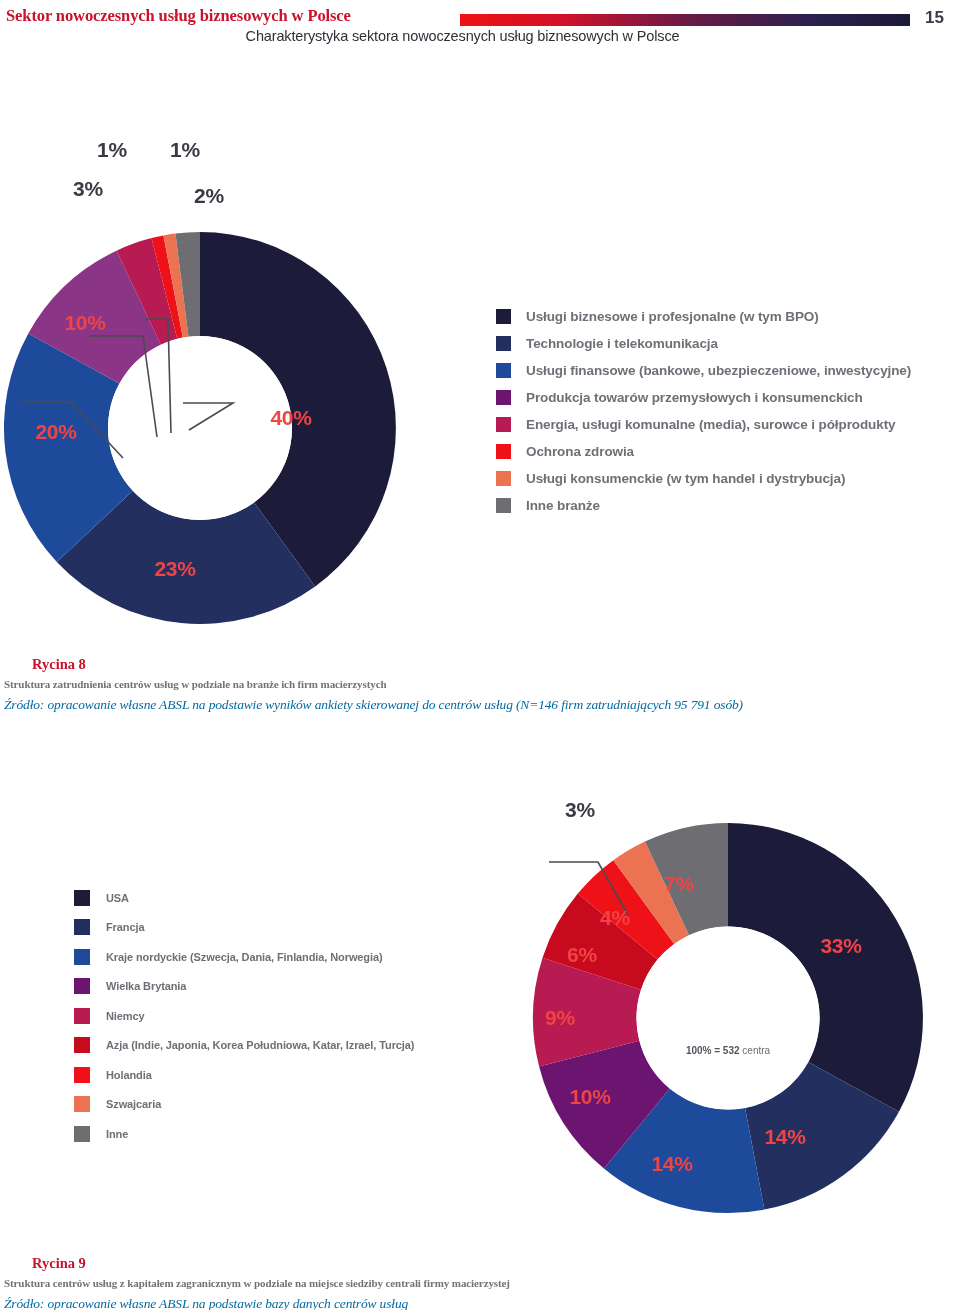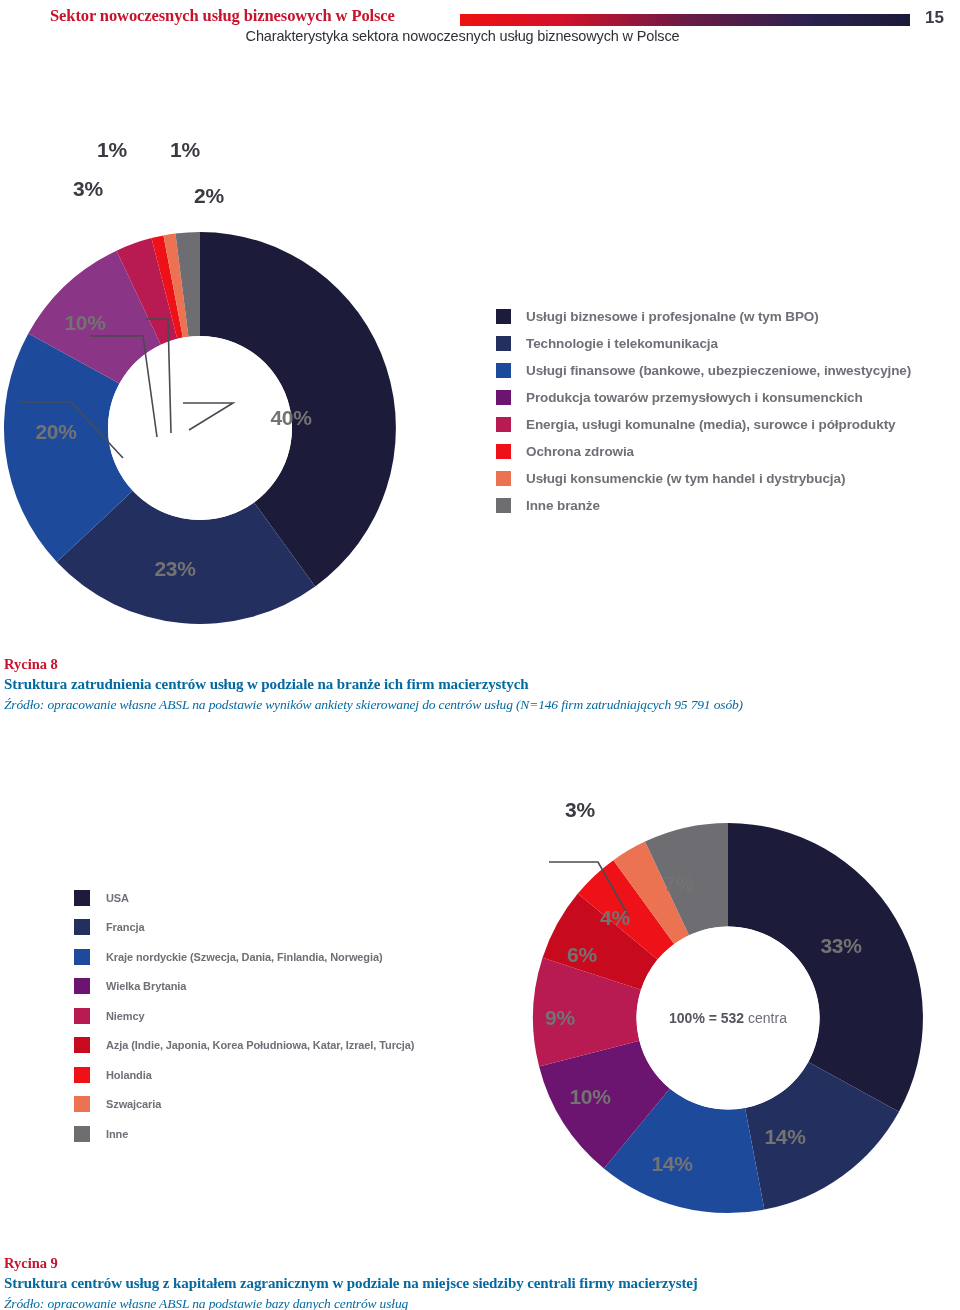--- a/index.html
+++ b/index.html
@@ -12,21 +12,20 @@
   .page { position: relative; width: 960px; height: 1310px; }
 
   
   .header { position: absolute; left: 0; top: 0; width: 960px; height: 56px; }
   .header-title {
     position: absolute; left: 6px; top: 6px;
     font-family: "Liberation Serif", serif;
     font-size: 16.5px; font-weight: bold;
     color: #c9122b; letter-spacing: -0.1px;
     white-space: nowrap;
-    margin-left: 44px;
   }
   .header-bar {
     position: absolute; left: 460px; top: 12px;
     width: 450px; height: 12px;
   }
   .header-page-no {
     position: absolute; left: 925px; top: 8px;
     font-size: 17px; font-weight: bold; color: #3b3b4a;
   }
   .header-sub {
@@ -36,35 +35,35 @@
     letter-spacing: -0.15px;
   }
 
   .donut-wrap { position: absolute; }
   .donut-svg { display: block; }
 
   
   .slice-label {
     position: absolute;
     font-size: 21px; font-weight: bold;
-    color: #737373; white-space: nowrap;
+    color: #ef4444; white-space: nowrap;
     transform: translate(-50%, -50%);
     letter-spacing: -0.3px;
   }
   .callout-label {
     position: absolute;
     font-size: 21px; font-weight: bold;
     color: #3a3a44; white-space: nowrap;
     transform: translate(-50%, -50%);
     letter-spacing: -0.3px;
   }
   .center-note {
     position: absolute;
     transform: translate(-50%, -50%);
-    font-size: 14px; color: #6d6d75; white-space: nowrap;
+    font-size: 10px; color: #6d6d75; white-space: nowrap; margin-top: 32px;
   }
   .center-note b { color: #55555e; font-weight: bold; }
 
   
   .legend { position: absolute; }
   .legend-row {
     display: flex; align-items: center;
     height: 27px;
   }
   .legend-sw {
@@ -78,24 +77,25 @@
   .legend2 .legend-row { height: 29.5px; }
   .legend2 .legend-sw { width: 16px; height: 16px; flex: 0 0 16px; margin-right: 16px; }
   .legend2 .legend-lbl { font-size: 11px; }
 
   
   .caption { position: absolute; left: 4px; width: 950px; }
   .cap-no {
     font-family: "Liberation Serif", serif;
     font-size: 14.5px; font-weight: bold; color: #c9122b;
     line-height: 19px;
+    margin-left: 28px;
   }
   .cap-title {
     font-family: "Liberation Serif", serif;
-    font-size: 15px; font-weight: bold; color: #0369a1;
+    font-size: 11px; font-weight: bold; color: #737373;
     line-height: 21px; letter-spacing: -0.1px;
   }
   .cap-src {
     font-family: "Liberation Serif", serif;
     font-size: 13.5px; font-style: italic; color: #0369a1;
     line-height: 20px; letter-spacing: -0.15px;
   }
 </style>
 </head>
 <body>

